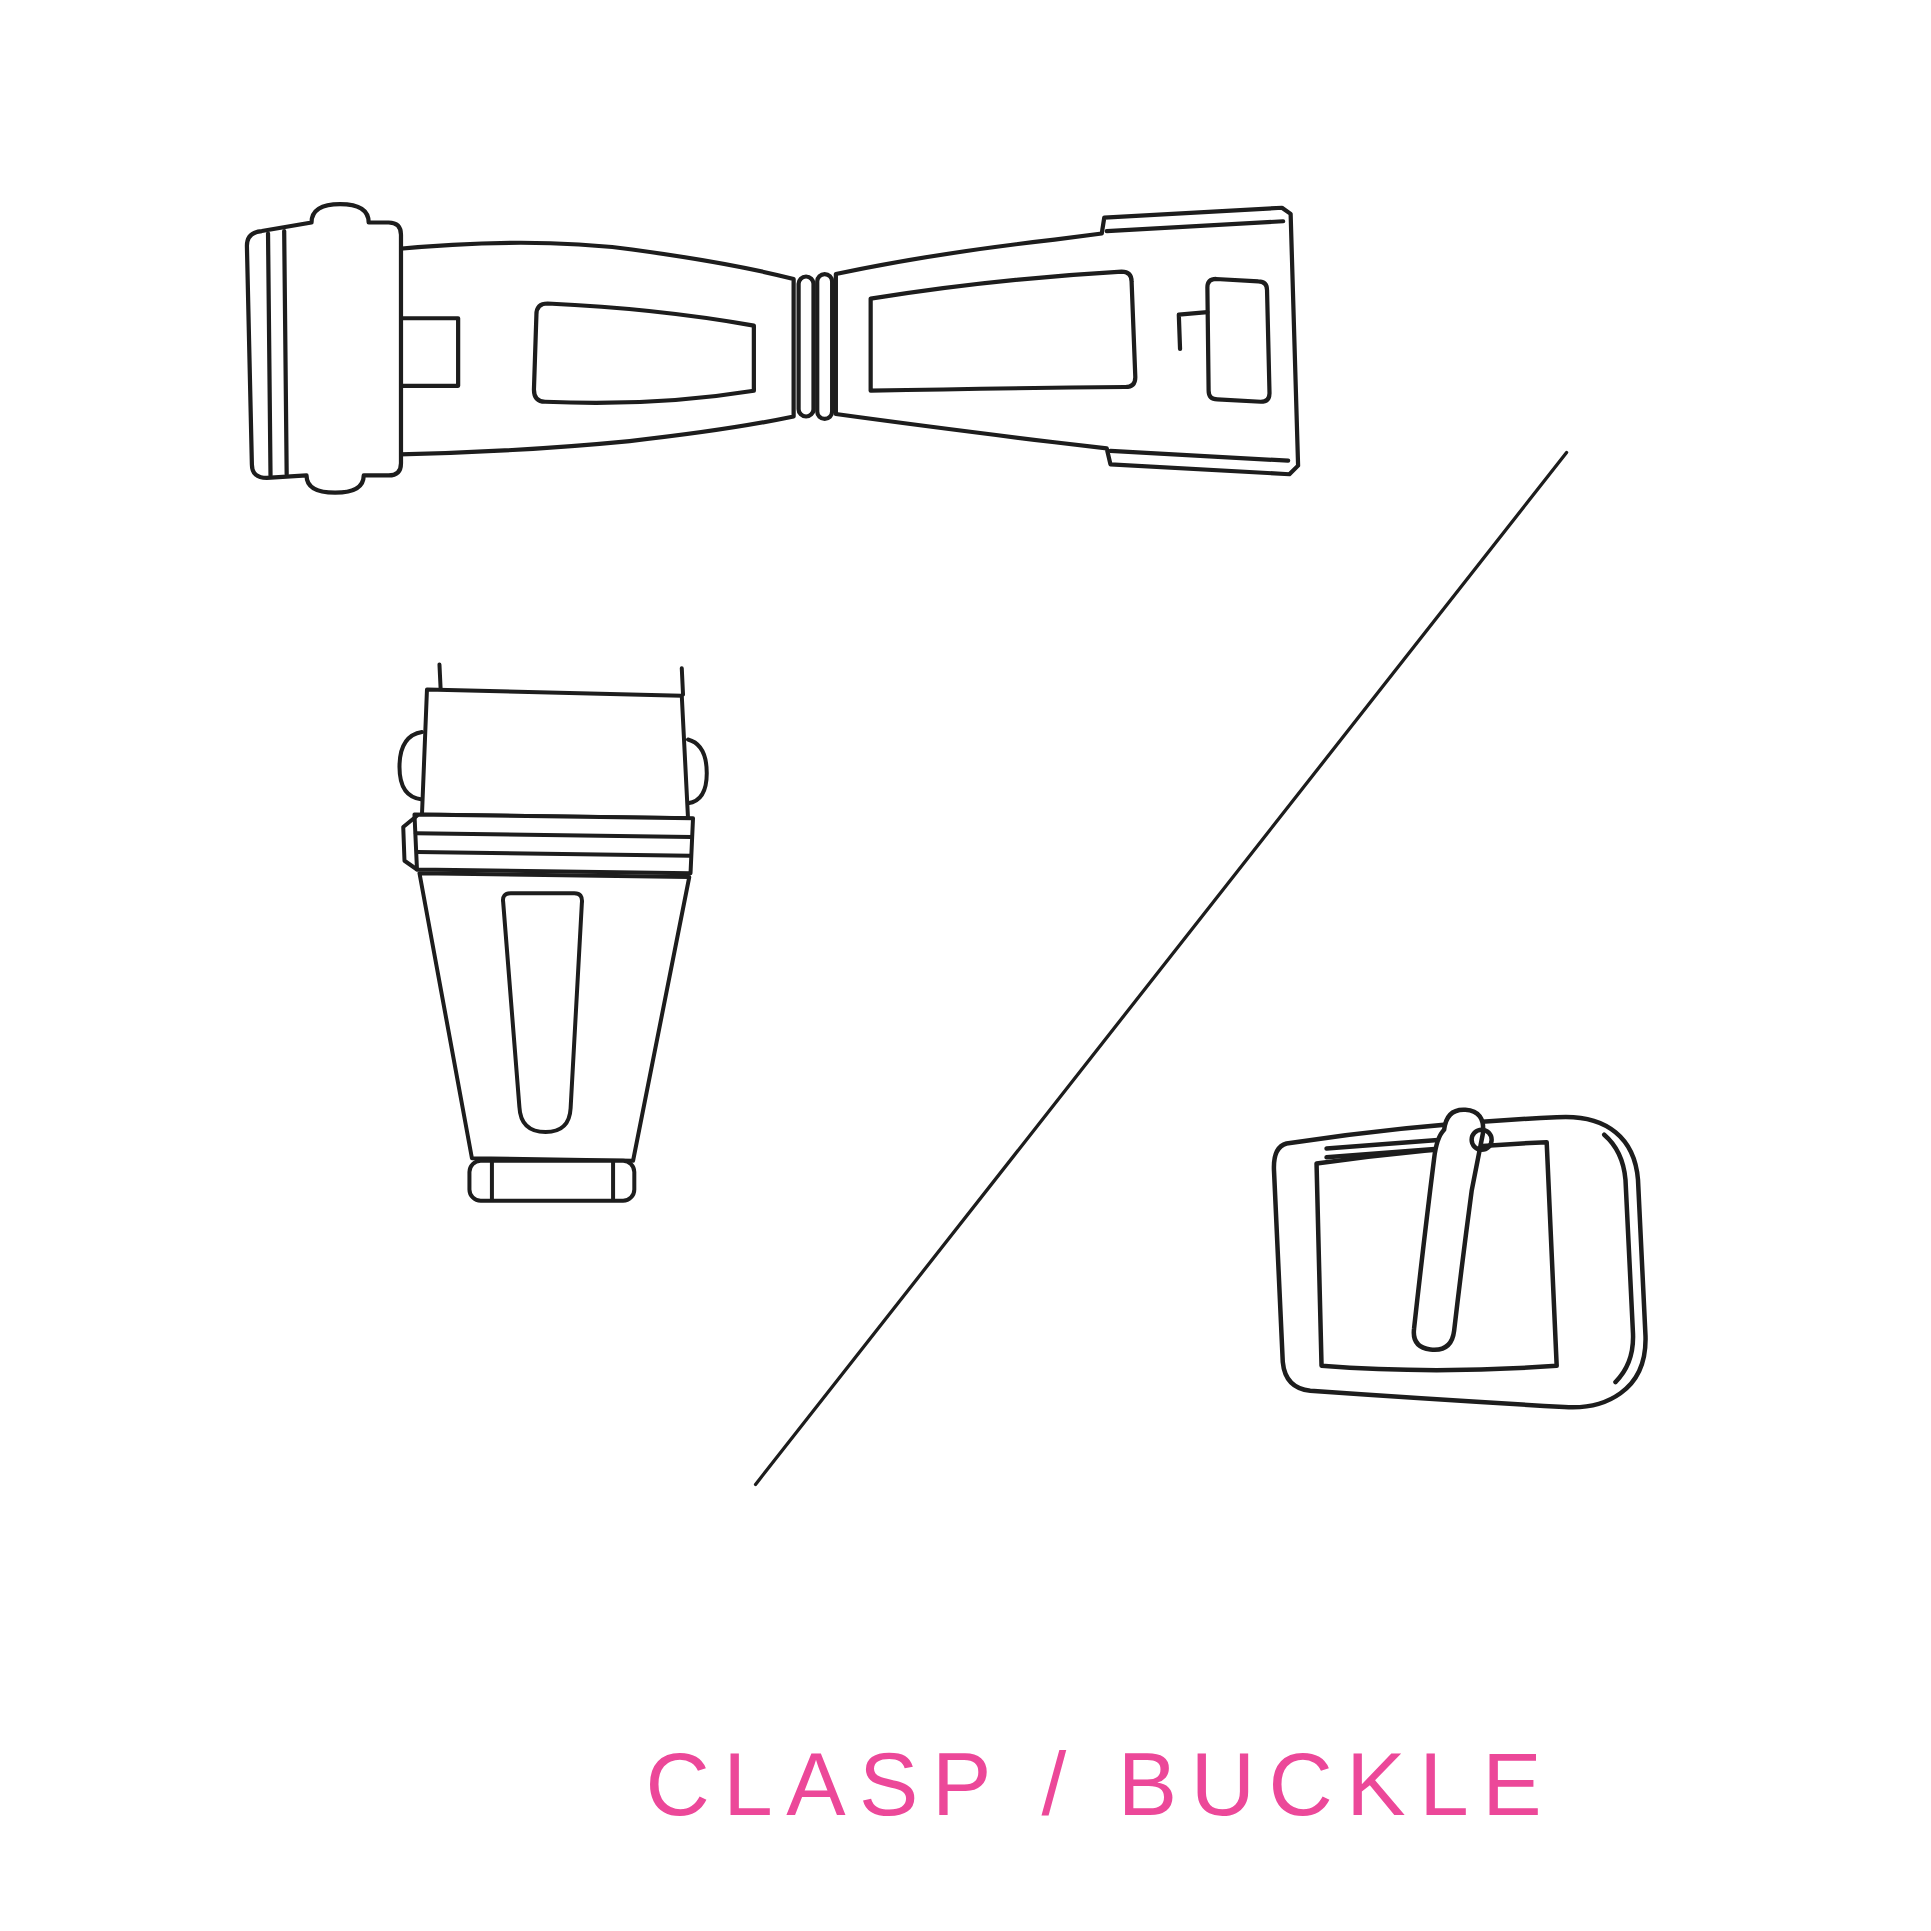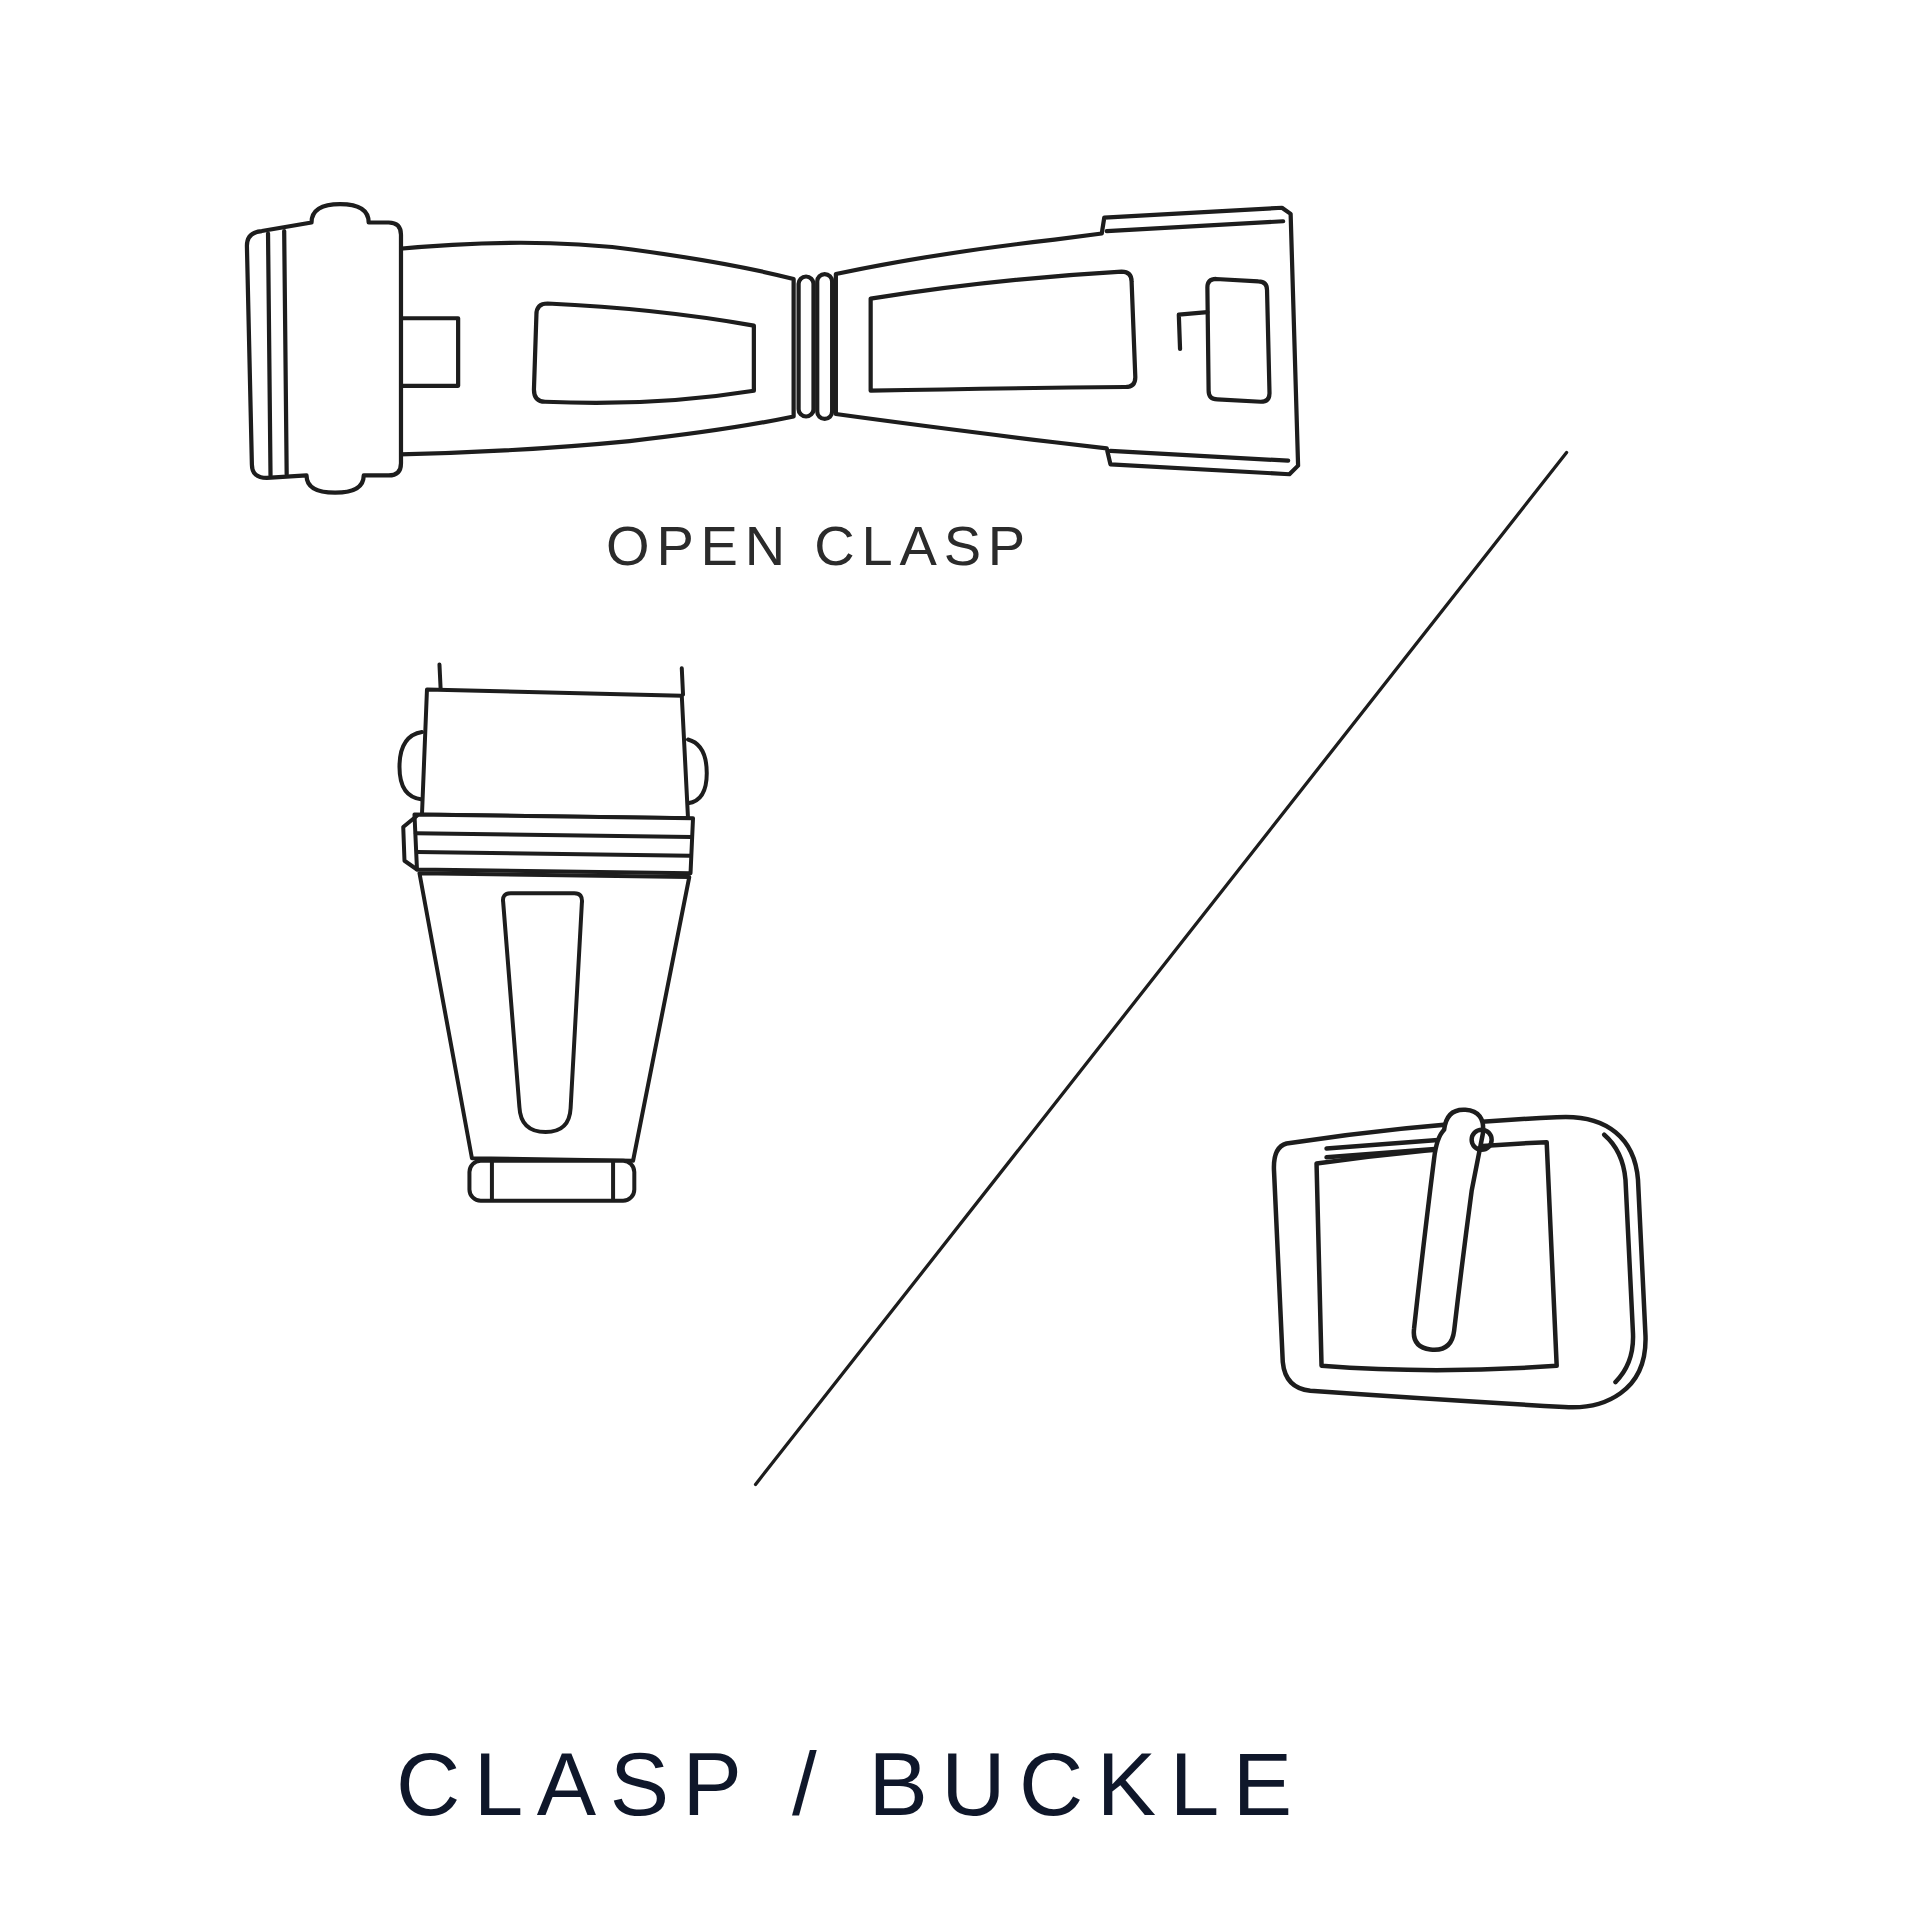--- a/index.html
+++ b/index.html
@@ -19,25 +19,25 @@
     text-align: center;
     font-size: 56px;
     font-weight: 400;
     letter-spacing: 6.8px;
     color: #2b2b2b;
     line-height: 1;
     white-space: nowrap;
   }
   .title {
     position: absolute;
-    text-align: left;
+    text-align: right;
     font-size: 89px;
     font-weight: 400;
     letter-spacing: 13.5px;
-    color: #0f172a;
+    color: #ec4899;
     line-height: 1;
     white-space: nowrap;
   }
 </style>
 </head>
 <body>
 
 <div class="canvas">
 
   <svg class="fig" style="left:232px; top:193px; width:1081px; height:307px" viewBox="0 0 870 250" preserveAspectRatio="none">
@@ -56,21 +56,20 @@
       <line x1="707" y1="210" x2="850" y2="218"></line>
       <path d="M514 86 Q612 70 716 64 Q724 64 724 72 L727 150 Q727 158 719 158 Q612 159 514 161 Z"></path>
       <path d="M792 70 L826 72 Q833 72 833 79 L835 163 Q835 170 828 170 L793 168 Q786 168 786 161 L785 77 Q785 70 792 70 Z"></path>
       <path d="M785 97 L762 99 L763 127"></path>
 
       <rect fill="#ffffff" x="456" y="68" width="12" height="114" rx="6"></rect>
       <rect fill="#ffffff" x="471" y="66" width="12" height="118" rx="6"></rect>
     </g>
   </svg>
 
-  <div class="caption" style="left:433px; top:518px; width:772px">OPEN CLASP</div>
 
   <svg class="fig" style="left:387px; top:657px; width:331px; height:550px" viewBox="0 0 265 440" preserveAspectRatio="none">
     <g fill="none" stroke="#1d1d1d" stroke-width="3.2" stroke-linejoin="round" stroke-linecap="round">
       <line x1="42" y1="6" x2="43" y2="27"></line>
       <line x1="236" y1="9" x2="237" y2="30"></line>
       <path d="M28 60 Q10 63 10 88 Q10 112 28 114"></path>
       <path d="M241 66 Q256 70 256 93 Q256 115 241 117"></path>
       <path fill="#ffffff" d="M32 26 L236 31 L241 129 L28 126 Z"></path>
       <path fill="#ffffff" d="M22 126 L245 129 L243 173 L24 170 Z"></path>
       <path d="M24 127 L13 136 L14 163 L24 170"></path>

